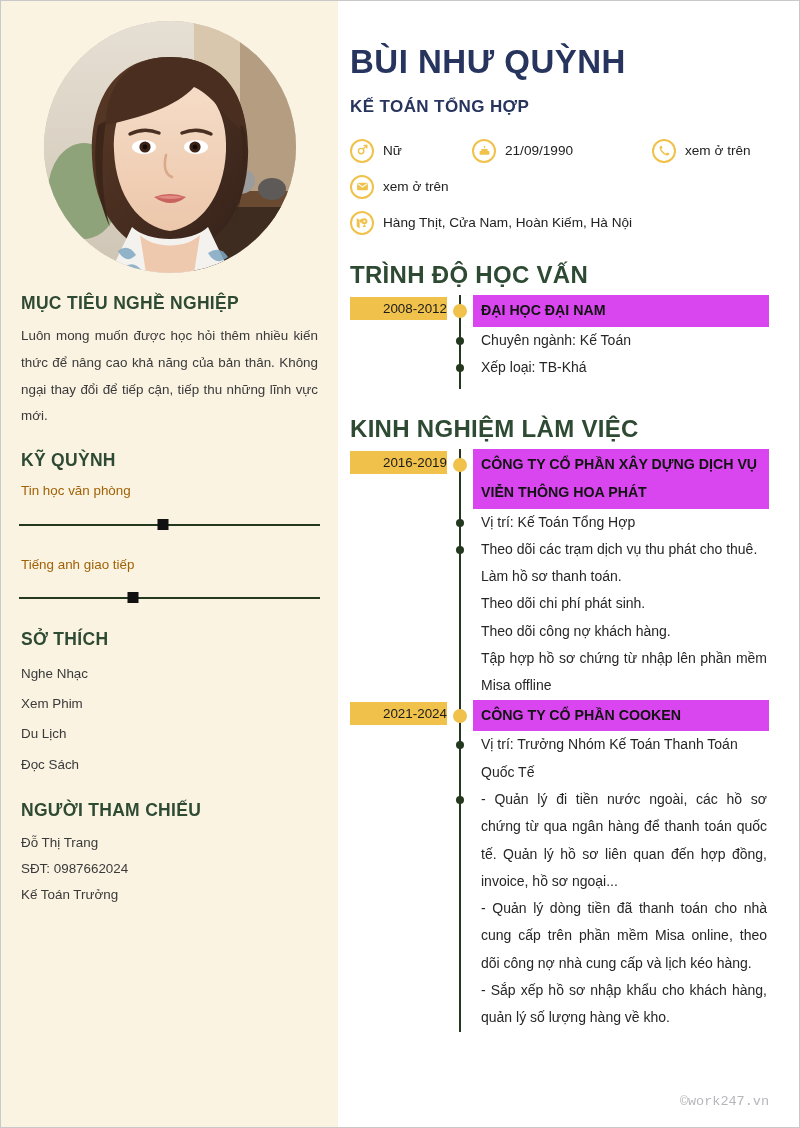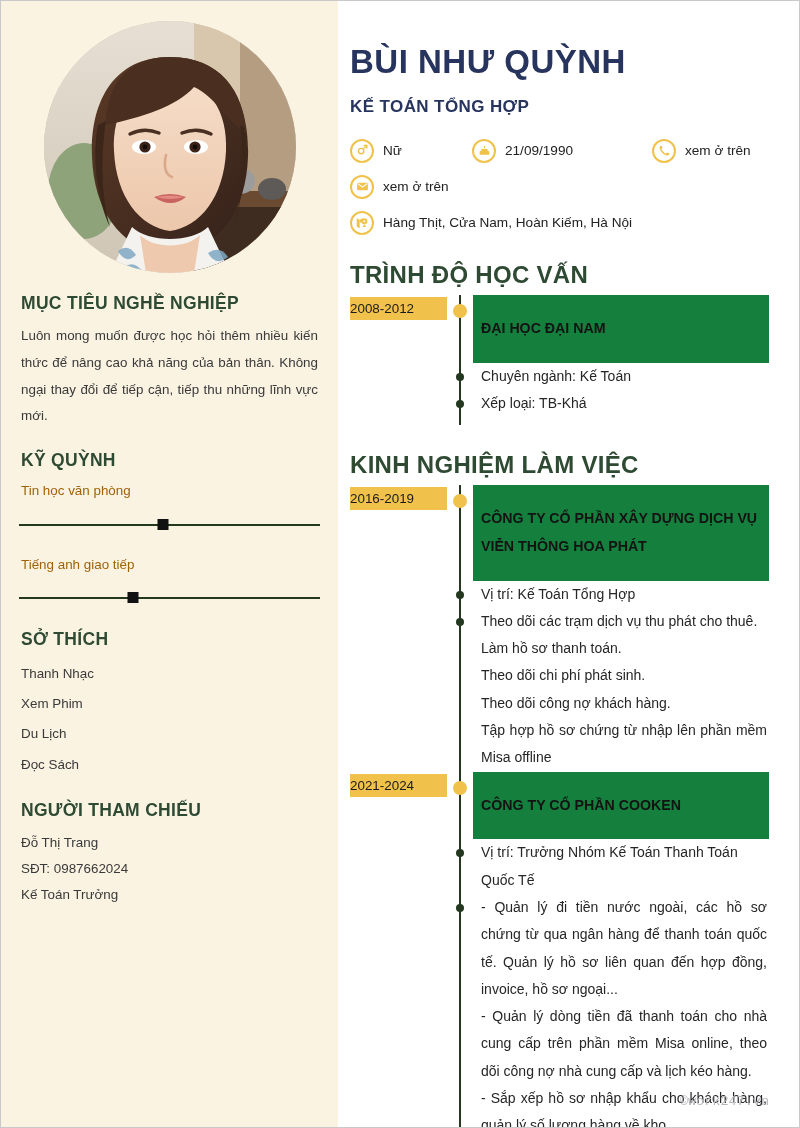--- a/index.html
+++ b/index.html
@@ -72,42 +72,42 @@
 
   .sec-h{
     color:#2E4A33;font-size:24px;font-weight:bold;letter-spacing:.3px;
     margin:0 0 6px 0;
   }
   .section{margin-top:26px;}
 
   .tl-row{display:flex;align-items:flex-start;}
   .tl-date{
     flex:0 0 97px;width:97px;background:#F0C24B;color:#1b1b1b;
-    font-size:13.4px;text-align:left;padding:4px 0;box-sizing:border-box;
+    font-size:13.4px;text-align:right;padding:4px 0;box-sizing:border-box;
     margin-top:2px;
   }
   .tl-spacer{flex:0 0 97px;width:97px;}
   .tl-line{
     flex:0 0 26px;width:26px;position:relative;align-self:stretch;
   }
   .tl-line:before{
     content:"";position:absolute;left:12px;top:0;bottom:0;width:2px;background:#23381f;
   }
   .dot-big{
     position:absolute;left:6px;top:9px;width:14px;height:14px;border-radius:50%;
     background:#F0C24B;
   }
   .dot-sm{
     position:absolute;left:9px;top:10px;width:8px;height:8px;border-radius:50%;
     background:#23381f;
   }
   .tl-body{flex:1 1 auto;min-width:0;}
   .org{
-    background:#15803d;color:#131313;font-weight:bold;font-size:14.2px;
-    line-height:1.95;padding:20px 8px;display:block;
+    background:#d946ef;color:#131313;font-weight:bold;font-size:14.2px;
+    line-height:1.95;padding:2px 8px;display:block;
   }
   .entry-text{
     color:#262626;font-size:14px;line-height:1.95;padding:0 2px 0 8px;
     text-align:justify;
   }
   .entry-text.left{text-align:left;}
   .tail{height:8px;}
 
   .watermark{
     position:absolute;right:30px;bottom:18px;color:#b7b7bb;
@@ -196,21 +196,21 @@
           <div class="skill-name">Tiếng anh giao tiếp</div>
           <div class="slider">
             <div class="track"></div>
             <div class="knob" id="knob1" style="left: 38%;"></div>
           </div>
         </div>
       </section>
 
       <section class="side-sec">
         <h2 class="side-h">SỞ THÍCH</h2>
-        <div class="hobby">Thanh Nhạc</div>
+        <div class="hobby">Nghe Nhạc</div>
         <div class="hobby">Xem Phim</div>
         <div class="hobby">Du Lịch</div>
         <div class="hobby">Đọc Sách</div>
       </section>
 
       <section class="side-sec">
         <h2 class="side-h">NGƯỜI THAM CHIẾU</h2>
         <div class="ref-line">Đỗ Thị Trang</div>
         <div class="ref-line">SĐT: 0987662024</div>
         <div class="ref-line">Kế Toán Trưởng</div>

